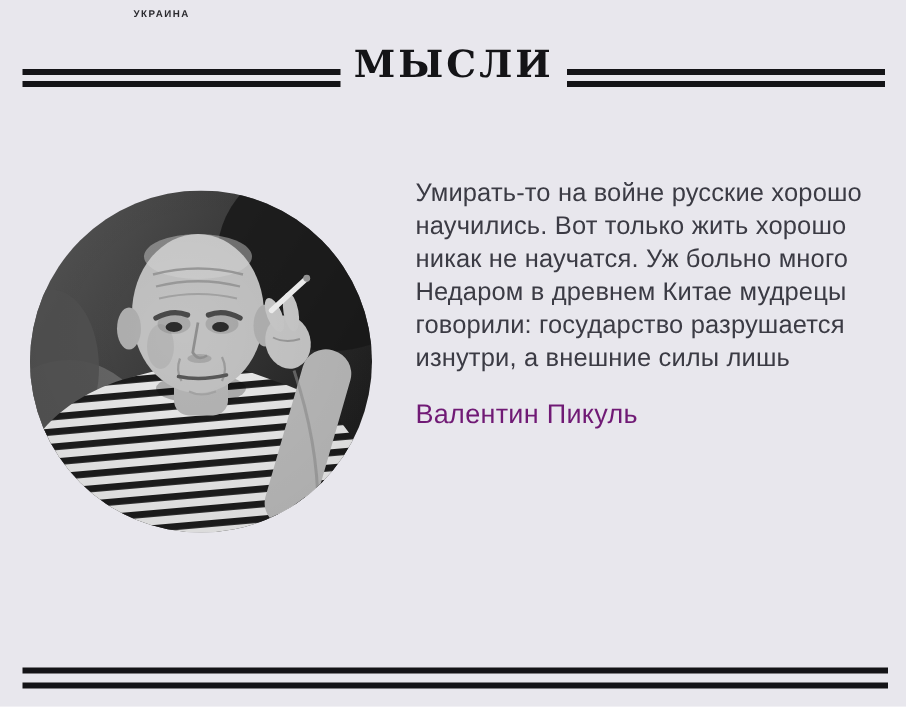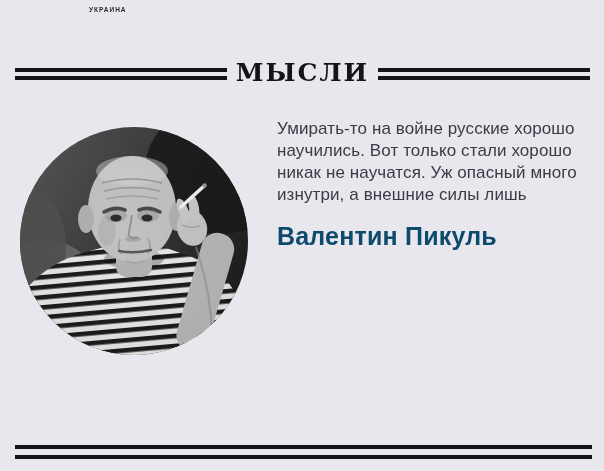--- a/index.html
+++ b/index.html
@@ -31,23 +31,23 @@
     top: 6px;
     font-size: 6.5px;
     letter-spacing: 1px;
     color: #2a2a2e;
     font-weight: 700;
   }
   .rule-row {
     position: absolute;
     left: 15px;
     right: 14px;
-    top: 59px;
+    top: 29px;
     display: flex;
-    align-items: center;
+    align-items: flex-end;
   }
   .dbl-line {
     flex: 1;
     height: 12px;
     box-sizing: border-box;
     border-top: 4px solid #141417;
     border-bottom: 4px solid #141417;
   }
   .title {
     margin: 0;
@@ -81,23 +81,23 @@
   .quote p {
     margin: 0;
     font-size: 17px;
     line-height: 22px;
     color: #3b3b44;
     white-space: nowrap;
     letter-spacing: 0.1px;
   }
   .author {
     margin-top: 16px;
-    font-size: 25px;
-    font-weight: 700;
-    color: #0c4a6e;
+    font-size: 18px;
+    font-weight: 400;
+    color: #701a75;
     letter-spacing: 0.2px;
   }
 
   
   .bottom-rule {
     position: absolute;
     left: 15px;
     top: 445px;
     width: 577px;
     height: 14px;
@@ -187,21 +187,23 @@
         <line x1="161" y1="80" x2="184" y2="59" stroke="#f2f2f2" stroke-width="3.6" stroke-linecap="round"></line>
         <circle cx="184.5" cy="58.5" r="2.3" fill="#9a9a9a"></circle>
 
         <rect x="0" y="0" width="228" height="228" fill="url(#vig)"></rect>
       </g>
     </svg>
   </div>
 
   <div class="quote">
     <p>Умирать-то на войне русские хорошо</p>
-    <p>научились. Вот только стали хорошо</p>
-    <p>никак не научатся. Уж опасный много</p>
+    <p>научились. Вот только жить хорошо</p>
+    <p>никак не научатся. Уж больно много</p>
+    <p>Недаром в древнем Китае мудрецы</p>
+    <p>говорили: государство разрушается</p>
     <p>изнутри, а внешние силы лишь</p>
     <div class="author">Валентин Пикуль</div>
   </div>
 
   <div class="bottom-rule"></div>
 
 </div>
 
 </body></html>

